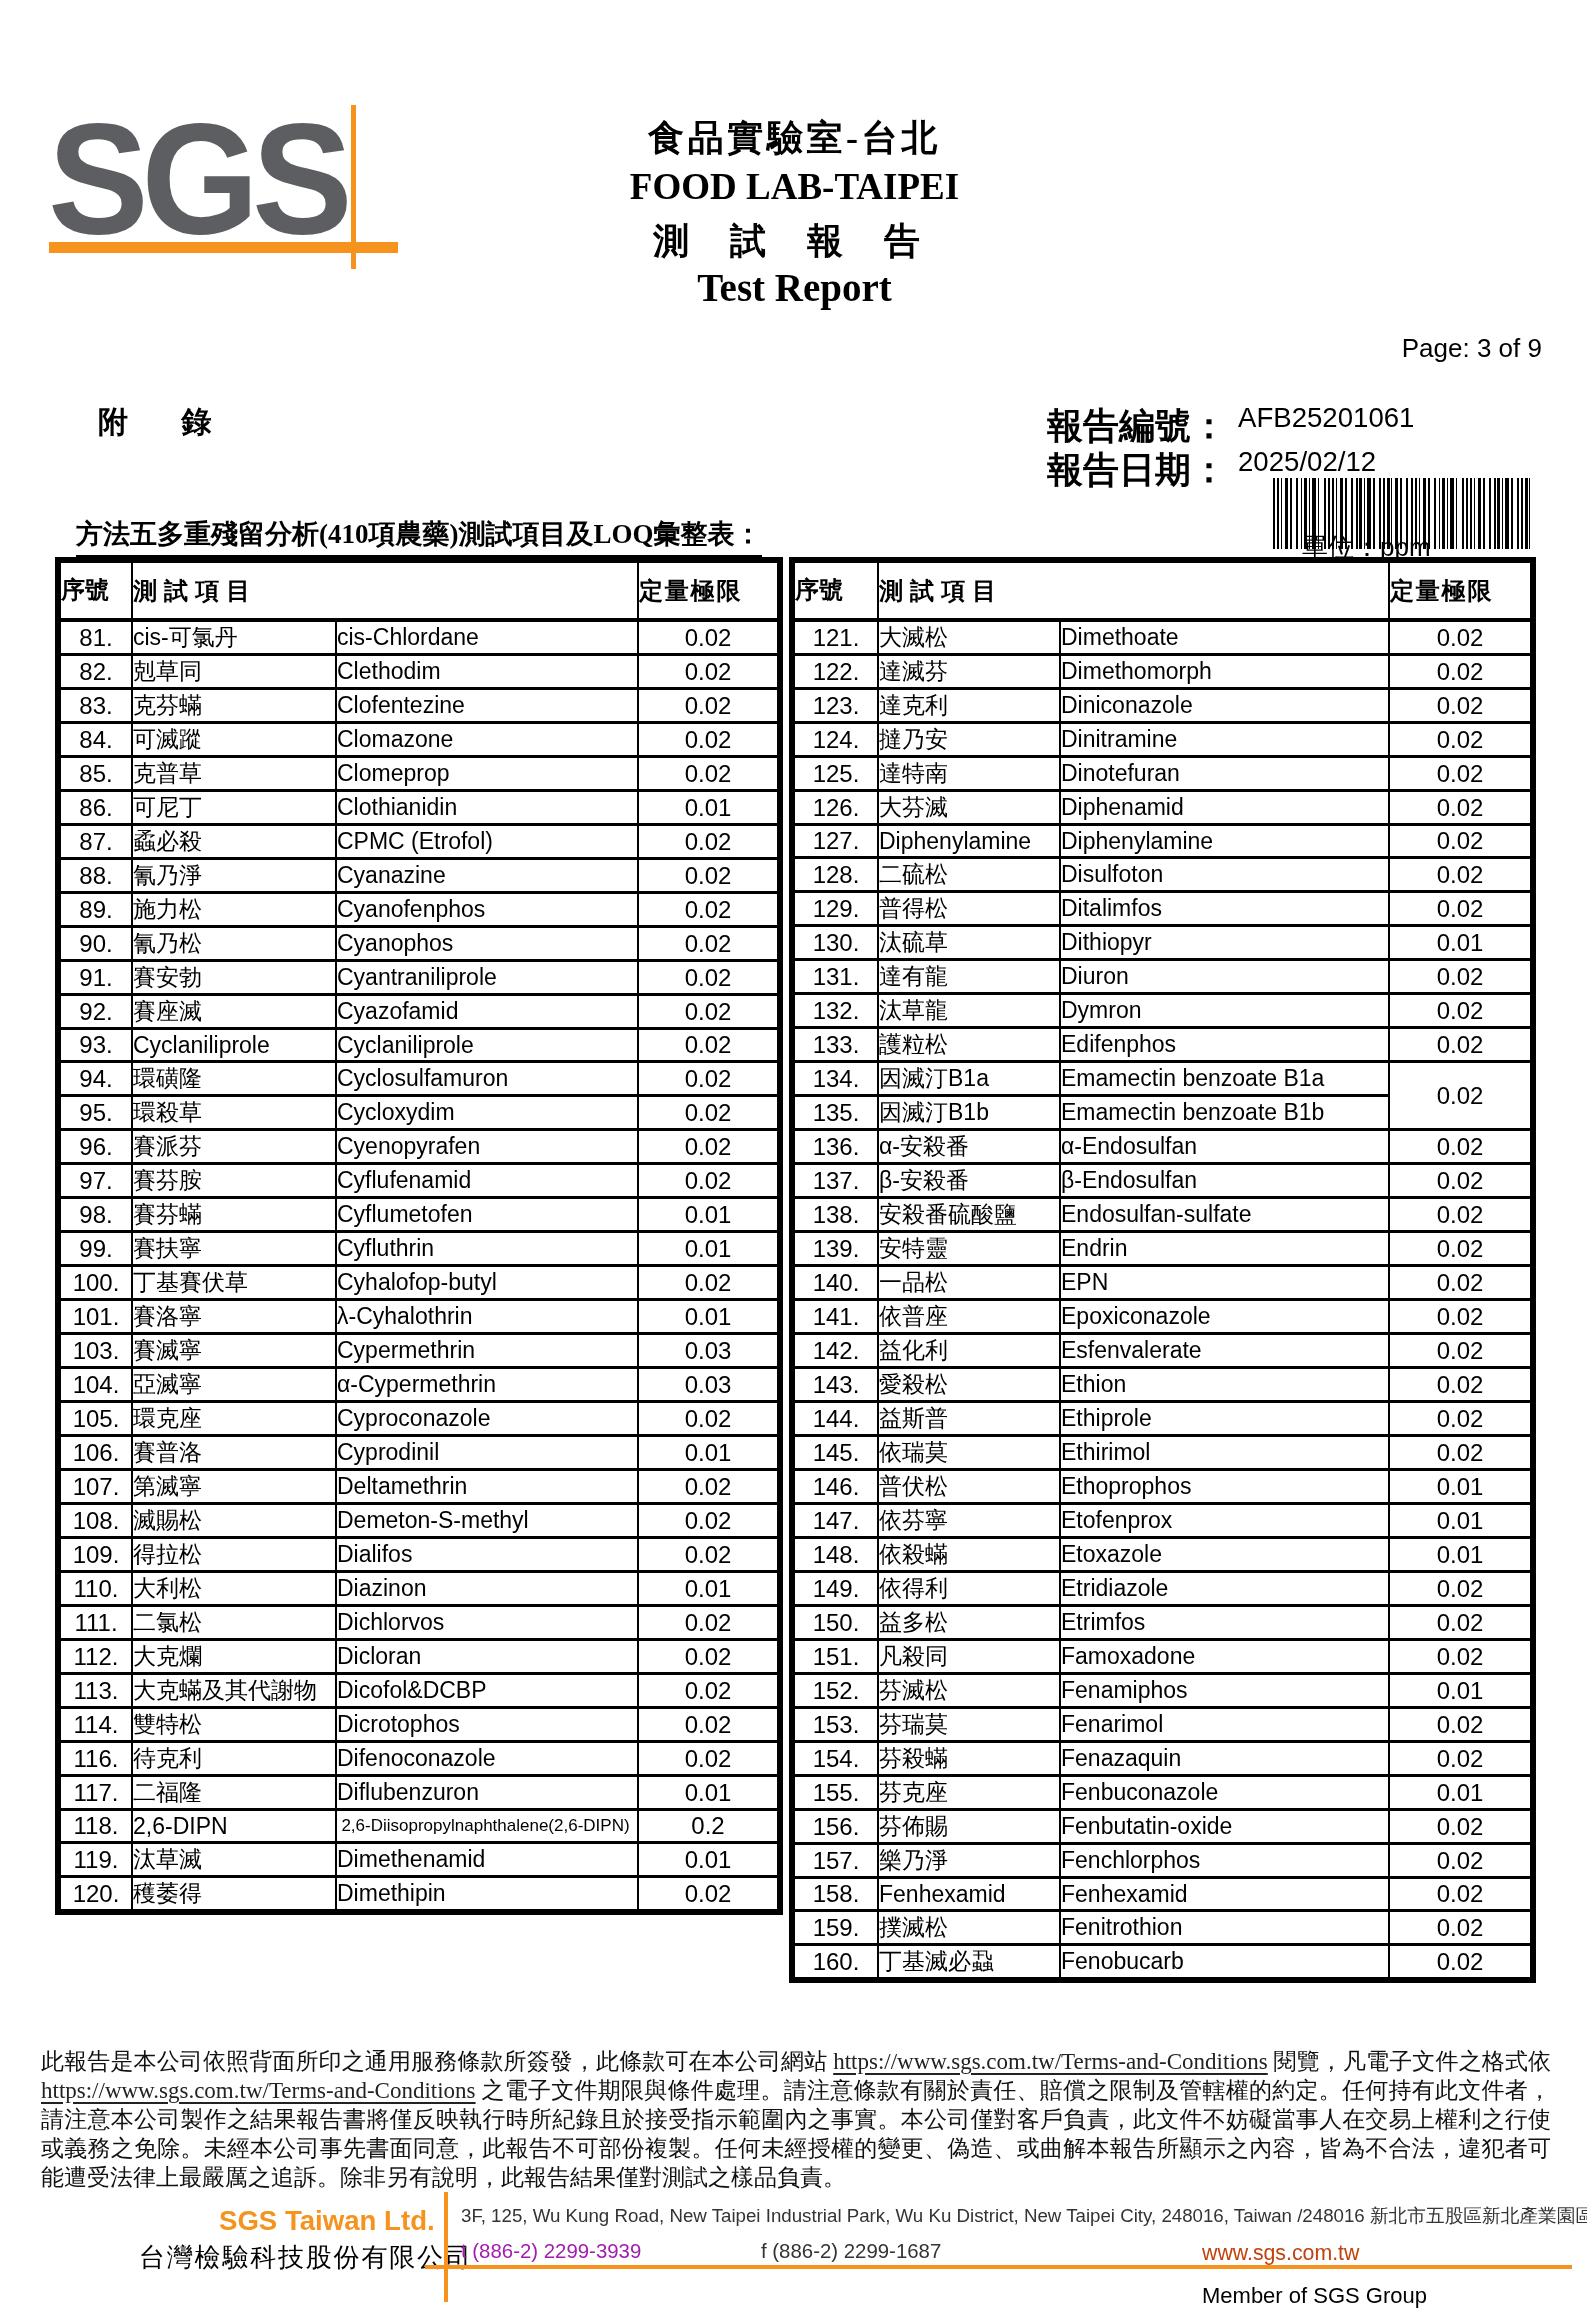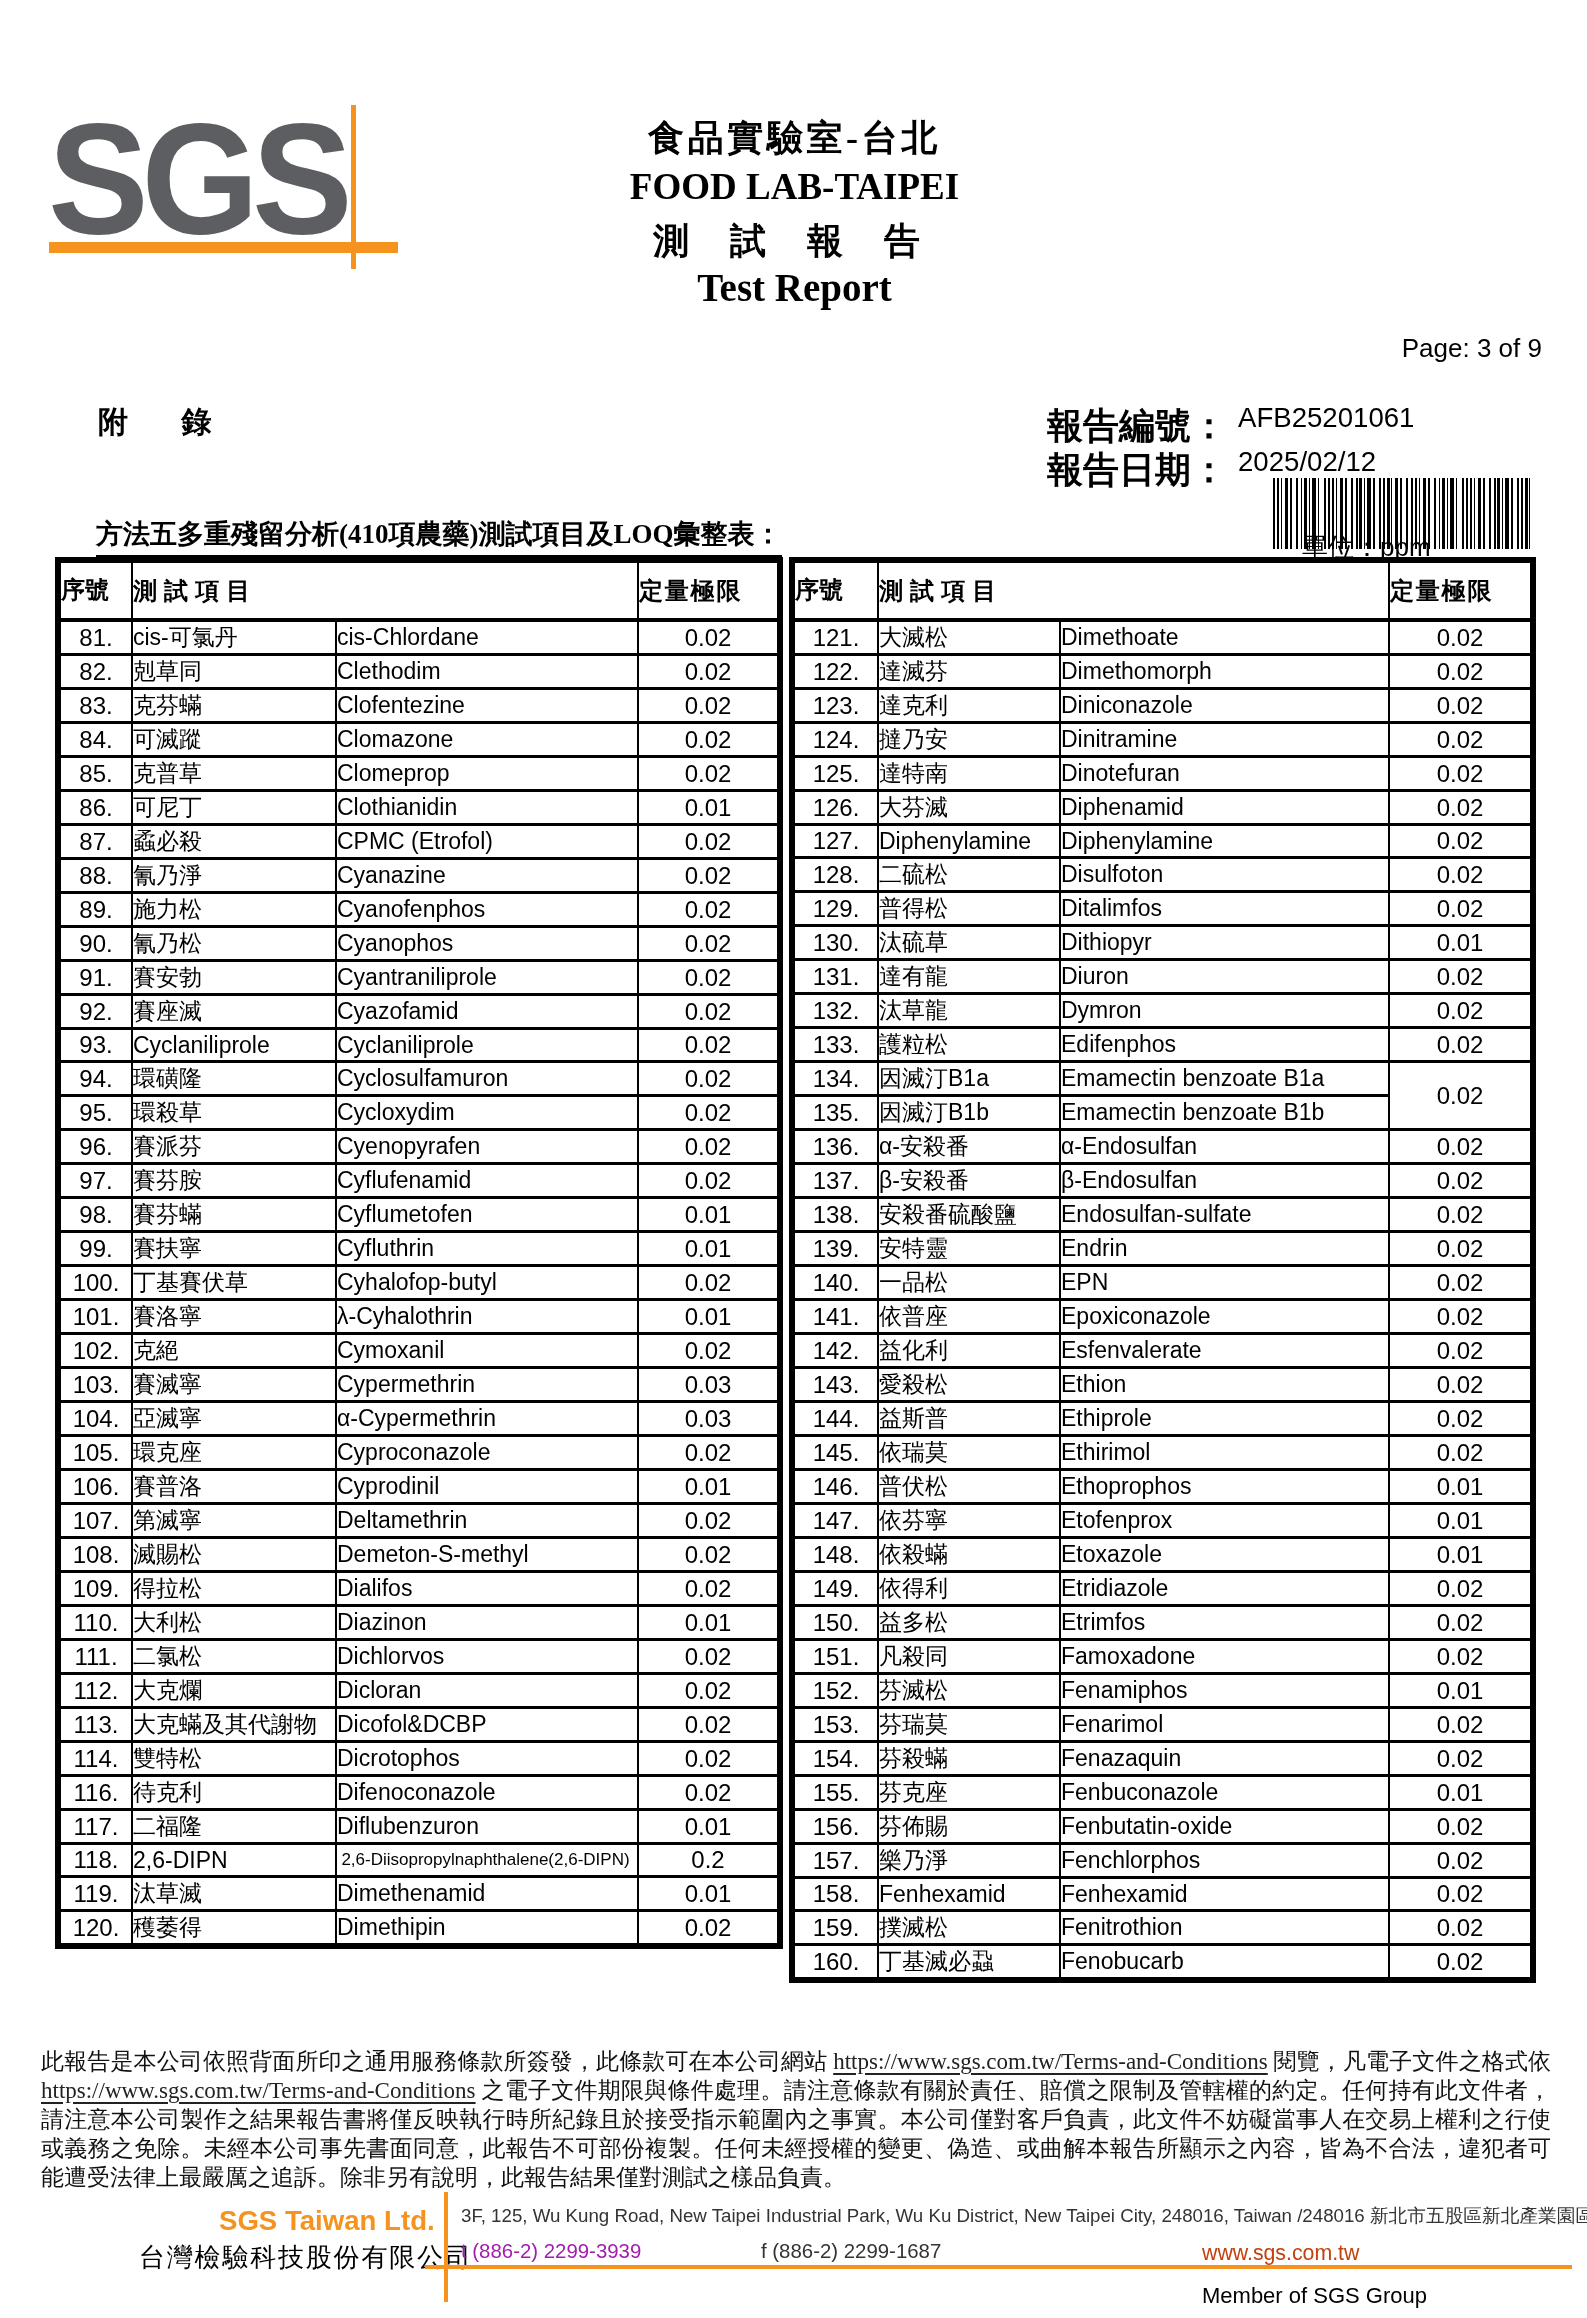--- a/index.html
+++ b/index.html
@@ -30,21 +30,21 @@
   .meta-value{position:absolute;font-size:27.6px;font-family:"Liberation Sans",sans-serif;}
   .lbl-no{left:1047px;top:402px;}   .val-no{left:1238px;top:402px;}
   .lbl-date{left:1047px;top:446px;} .val-date{left:1238px;top:446px;}
   .barcode{position:absolute;left:1273px;top:478px;width:260px;height:71px;
      background:repeating-linear-gradient(90deg,
         #000 0 1.8px,#fff 1.8px 3.6px,#000 3.6px 6.2px,#fff 6.2px 8px,#000 8px 9px,#fff 9px 11.6px,
         #000 11.6px 15px,#fff 15px 17px,#000 17px 18.7px,#fff 18.7px 23px,#000 23px 25px,#fff 25px 27.6px);}
 
   .section-title{position:absolute;left:76px;top:516px;font-size:27px;font-weight:bold;
                  font-family:"Liberation Serif","DejaVu Serif",serif;
-                 border-bottom:3.6px solid #000;padding-bottom:2.7px;margin-left:20px;}
+                 border-bottom:3.6px solid #000;padding-bottom:2.7px;}
   .unit{position:absolute;left:1302px;top:530px;font-size:26px;
         font-family:"Liberation Serif","DejaVu Serif",serif;}
   .unit .u-val{font-family:"Liberation Sans",sans-serif;}
 
   
   table.loq{position:absolute;top:557px;border-collapse:collapse;table-layout:fixed;
             border:6.2px solid #000;background:#fff;}
   #tableLeft{left:55px;width:723px;}
   #tableRight{left:789px;width:741px;}
   table.loq td{border:2.7px solid #000;border-top-width:3.6px;border-bottom-width:3.6px;
@@ -242,26 +242,20 @@
           <td class="c-en">Cyhalofop-butyl</td>
           <td class="c-loq">0.02</td>
         </tr>
         <tr>
           <td class="c-no">101.</td>
           <td class="c-zh">賽洛寧</td>
           <td class="c-en">λ-Cyhalothrin</td>
           <td class="c-loq">0.01</td>
         </tr>
         <tr>
-          <td class="c-no">102.</td>
-          <td class="c-zh">克絕</td>
-          <td class="c-en">Cymoxanil</td>
-          <td class="c-loq">0.02</td>
-        </tr>
-        <tr>
           <td class="c-no">103.</td>
           <td class="c-zh">賽滅寧</td>
           <td class="c-en">Cypermethrin</td>
           <td class="c-loq">0.03</td>
         </tr>
         <tr>
           <td class="c-no">104.</td>
           <td class="c-zh">亞滅寧</td>
           <td class="c-en">α-Cypermethrin</td>
           <td class="c-loq">0.03</td>

